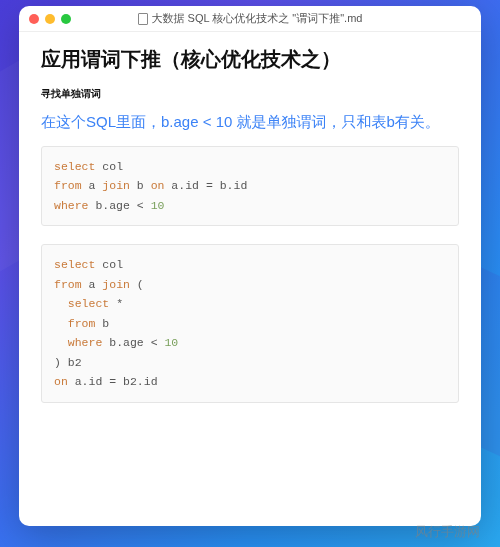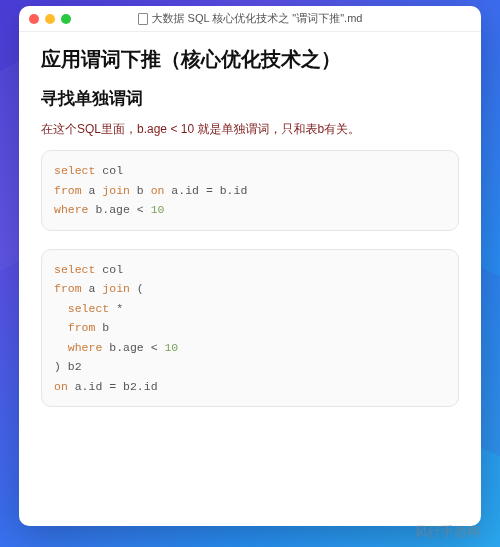--- a/index.html
+++ b/index.html
@@ -84,36 +84,36 @@
   .content::-webkit-scrollbar { width: 7px; }
   .content::-webkit-scrollbar-thumb { background: #ccc; border-radius: 4px; }
   .content::-webkit-scrollbar-track { background: transparent; }
   h1 {
     font-size: 20px;
     font-weight: 700;
     color: #111;
     margin-bottom: 14px;
   }
   h2 {
-    font-size: 17px;
+    font-size: 10px;
     font-weight: 700;
     color: #111;
     margin-bottom: 10px;
     margin-top: 4px;
   }
   p {
-    font-size: 12px;
-    color: #7f1d1d;
+    font-size: 15px;
+    color: #3b82f6;
     margin-bottom: 12px;
     line-height: 1.5;
   }
   pre.code {
     background: #fafafa;
     border: 1px solid #e5e5e5;
-    border-radius: 10px;
+    border-radius: 3px;
     padding: 10px 12px;
     font-family: "SFMono-Regular", Consolas, "Courier New", monospace;
     font-size: 11.5px;
     line-height: 1.7;
     color: #555;
     margin-bottom: 18px;
     white-space: pre;
   }
   .kw { color: #c97a3a; }
   .op { color: #555; }

